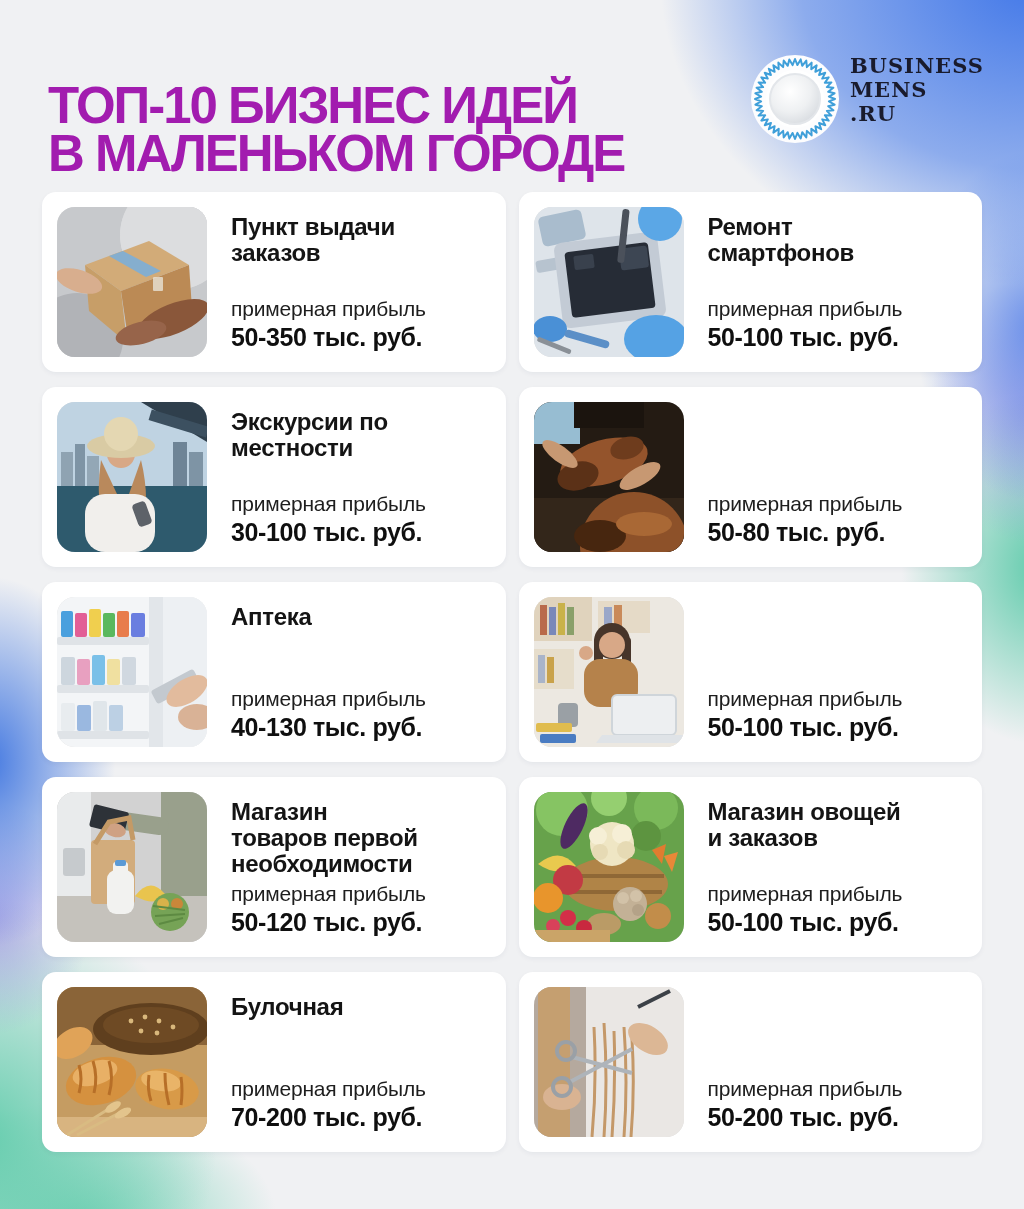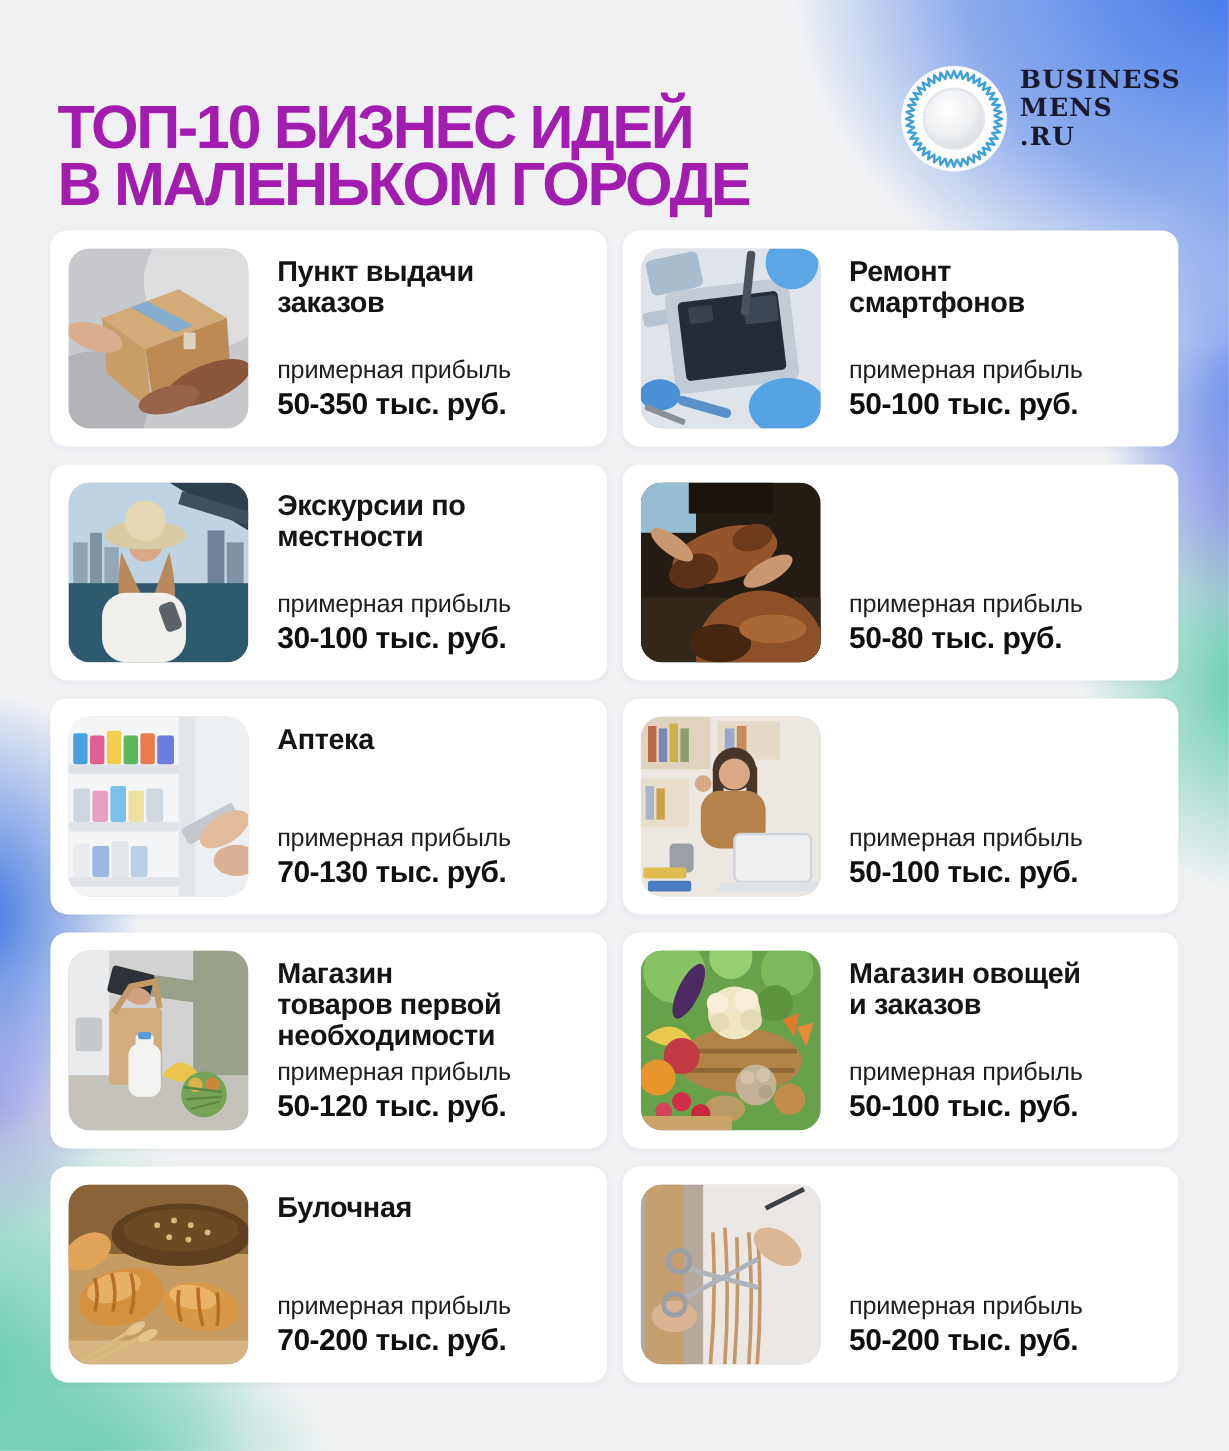--- a/index.html
+++ b/index.html
@@ -214,21 +214,21 @@
         <rect x="0" y="134" width="92" height="8" rx="2" fill="#dfe3e7"></rect>
         <rect x="94" y="82" width="48" height="15" rx="3" fill="#c3c9cf" transform="rotate(-28 118 89)"></rect>
         <ellipse cx="130" cy="94" rx="23" ry="12" fill="#e2bb9d" transform="rotate(-32 130 94)"></ellipse>
         <ellipse cx="140" cy="120" rx="19" ry="13" fill="#d9b296"></ellipse>
       </svg>
     </div>
     <div class="card-body">
       <div class="card-title">Аптека</div>
       <div class="card-profit">
         <div class="profit-label">примерная прибыль</div>
-        <div class="profit-value">70-130 тыс. руб.</div>
+        <div class="profit-value">40-130 тыс. руб.</div>
       </div>
     </div>
   </div>
 
   <div class="card">
     <div class="card-photo">
       <svg viewBox="0 0 150 150" preserveAspectRatio="xMidYMid slice">
         <rect width="150" height="150" fill="#ece8e1"></rect>
         <rect x="0" y="0" width="58" height="44" fill="#e0d3bd"></rect>
         <rect x="6" y="8" width="7" height="30" fill="#b96a4a"></rect>

